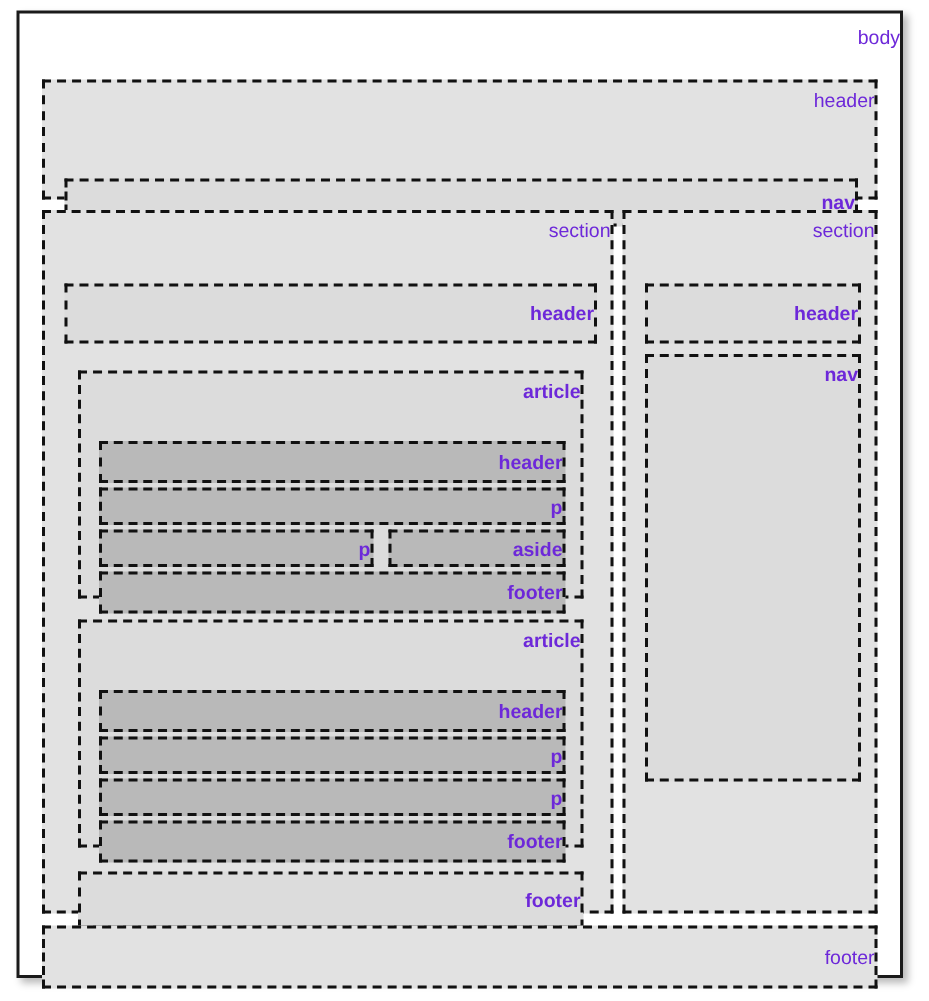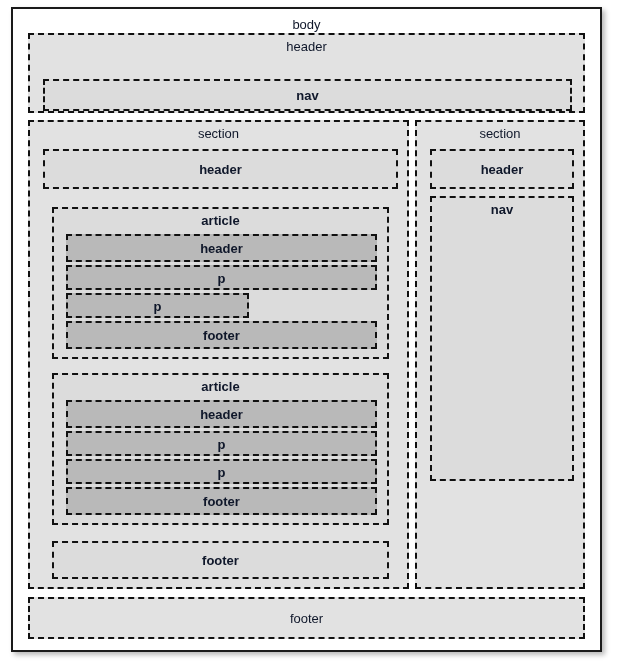--- a/index.html
+++ b/index.html
@@ -37,33 +37,34 @@
     box-shadow: 3px 3px 5px rgba(0,0,0,0.28);
   }
 
   
   .el {
     position: absolute;
     box-sizing: border-box;
     border: 2px dashed #111111;
     text-align: center;
     color: #1a1a1a;
+    margin-top: 20px;
   }       
   .tint-1 { background: #e2e2e2; }       
   .tint-2 { background: #dcdcdc; font-weight: bold; }       
   .tint-3 { background: #b9b9b9; }       
 
   
   .lbl {
     display: block;
     font-size: 13px;
     line-height: 15px;
-    text-align: center;
+    text-align: right;
     padding-top: 4px;
-    color: #0f172a;
+    color: #6d28d9;
     white-space: nowrap;
     user-select: none;
   }
 
   
   .leaf > .lbl {
     padding-top: 0;
     position: absolute;
     left: 0;
     right: 0;
@@ -103,20 +104,23 @@
         </div>
 
         <div class="el tint-3 leaf" style="left:12px; top:56px; width:311px; height:25px;">
           <span class="lbl">p</span>
         </div>
 
         <div class="el tint-3 leaf" style="left:12px; top:84px; width:183px; height:25px;">
           <span class="lbl">p</span>
         </div>
 
+        <div class="el tint-3 leaf" style="left:205px; top:84px; width:118px; height:25px;">
+          <span class="lbl">aside</span>
+        </div>
 
         <div class="el tint-3 leaf" style="left:12px; top:112px; width:311px; height:28px;">
           <span class="lbl">footer</span>
         </div>
       </div>
 
       <div class="el tint-2" style="left:22px; top:251px; width:337px; height:152px;">
         <span class="lbl">article</span>
 
         <div class="el tint-3 leaf" style="left:12px; top:25px; width:311px; height:28px;">

